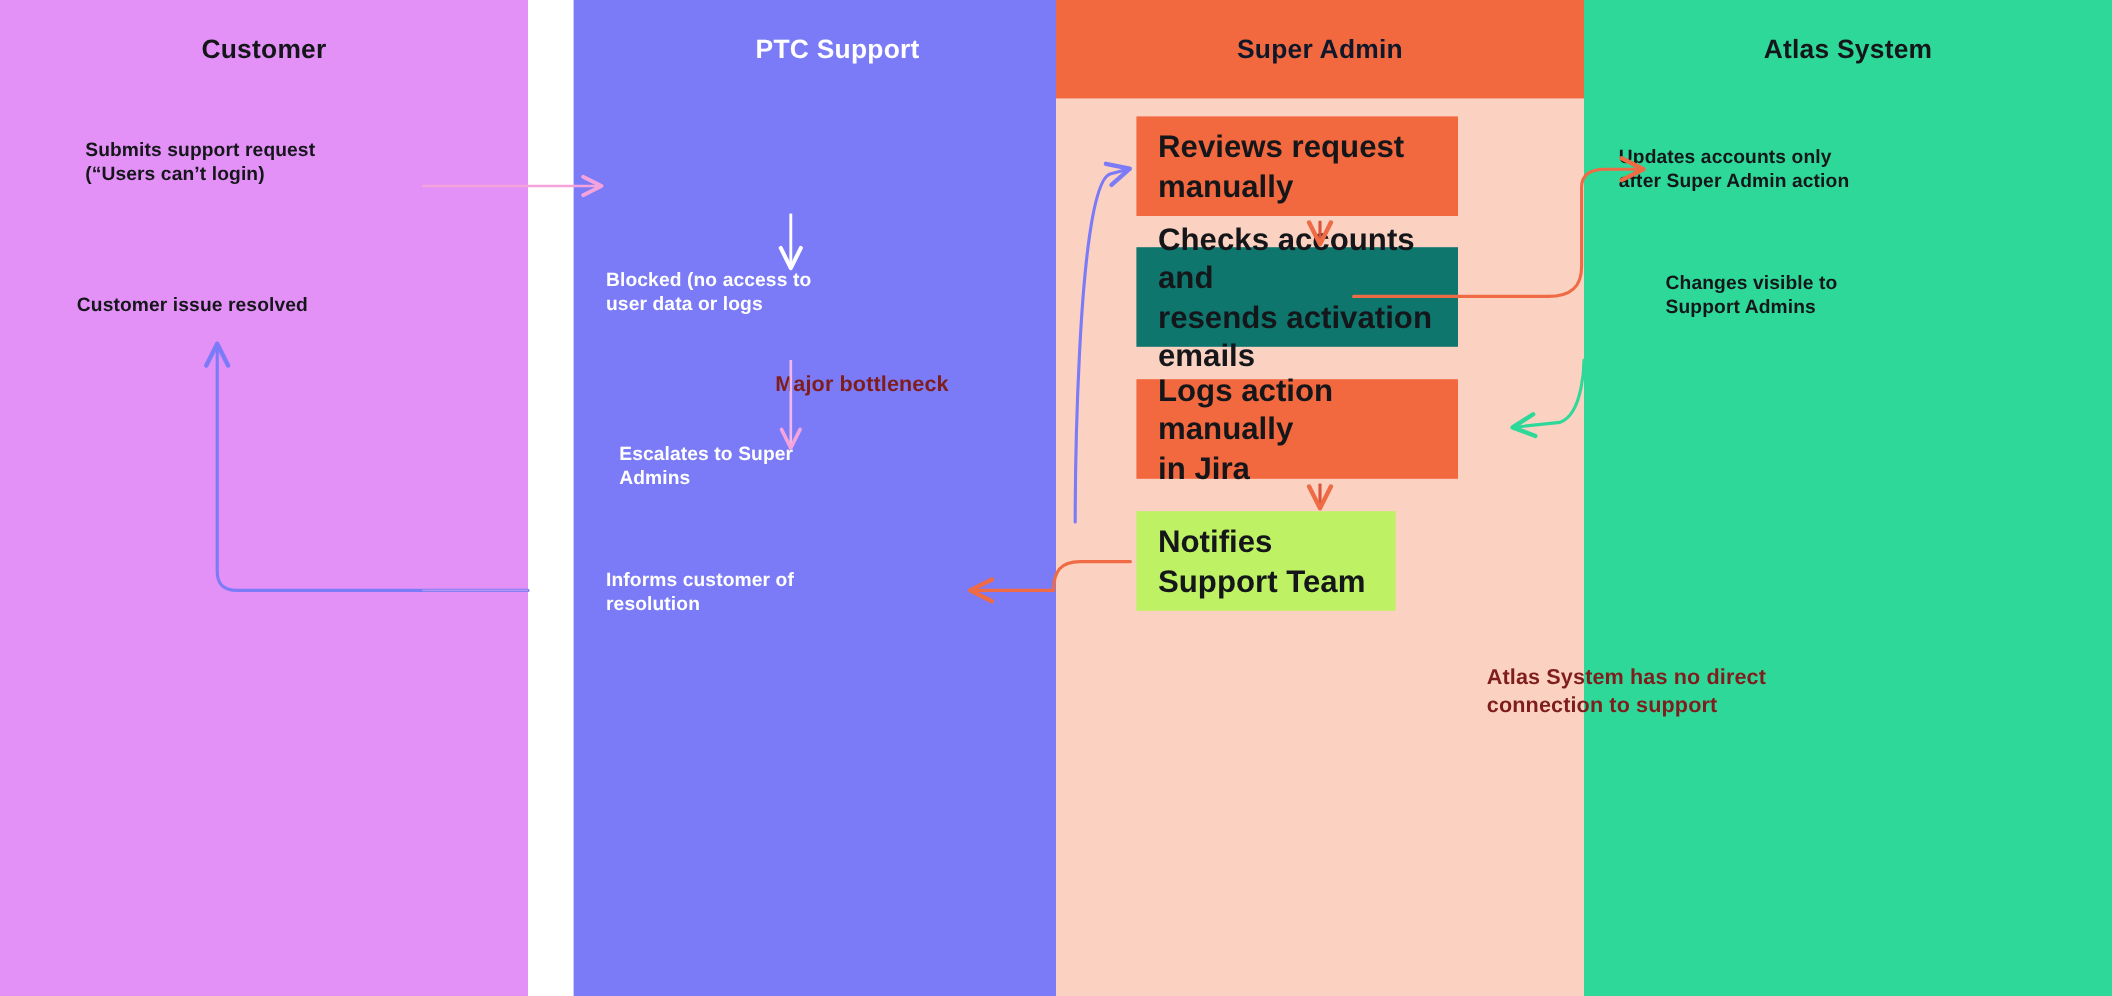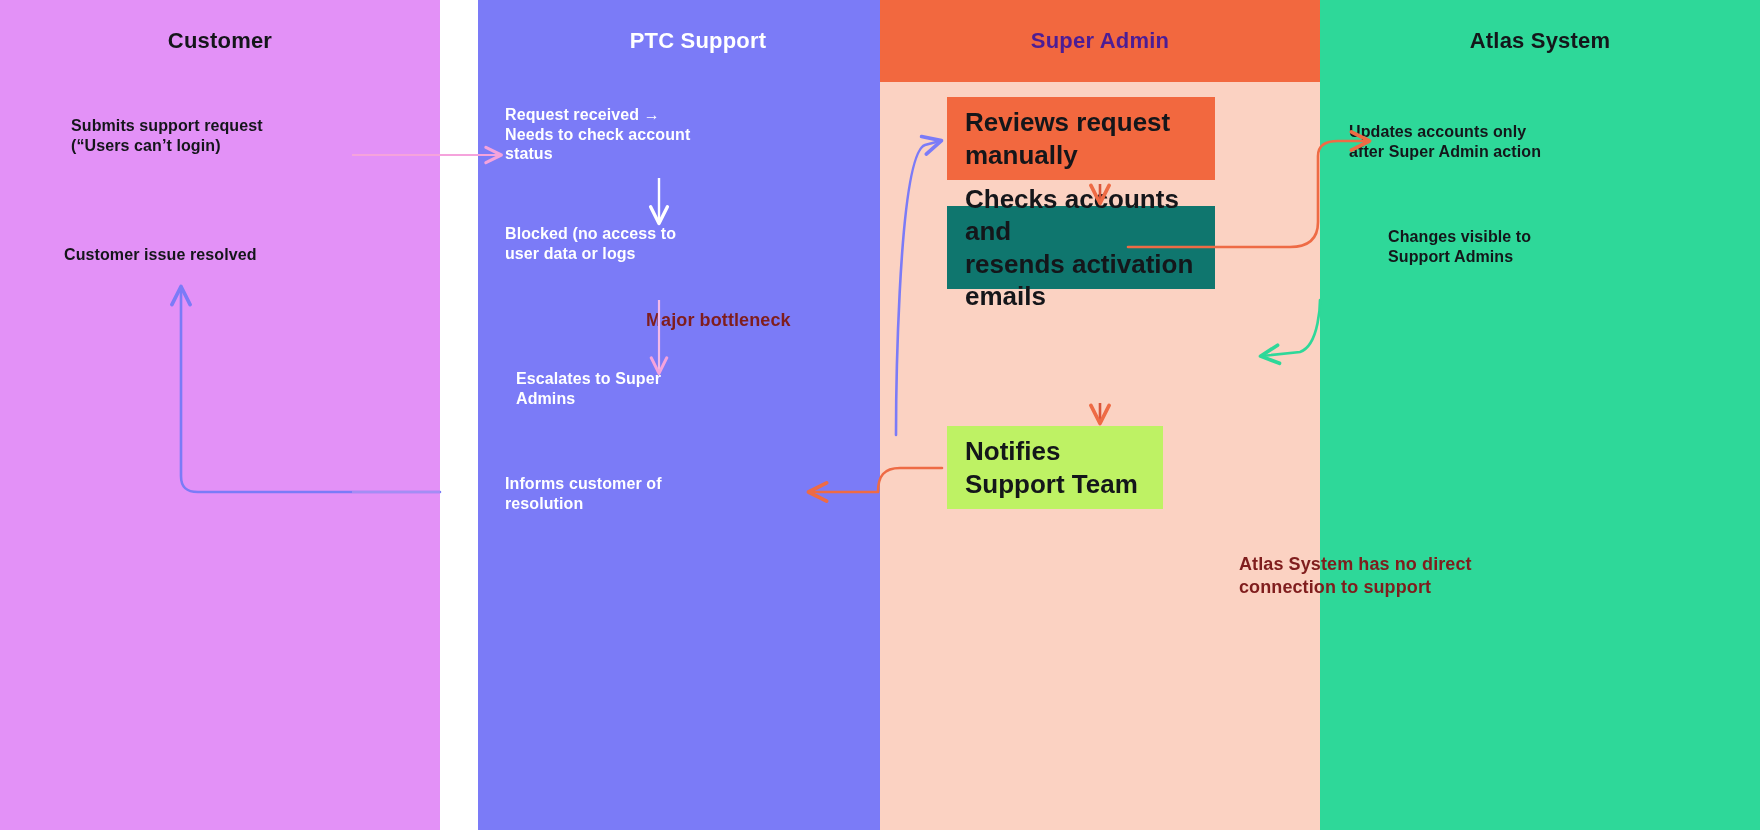--- a/index.html
+++ b/index.html
@@ -103,47 +103,48 @@
     <div class="node dark" style="left:71px; top:116px; width:300px;">Submits support request
 (“Users can’t login)</div>
     <div class="node dark" style="left:64px; top:245px; width:330px;">Customer issue resolved</div>
   </div>
 
   <div class="lane" id="lane-ptc">
     <div class="lane-body" style="background:#7B7BF7;"></div>
     <div class="lane-header">
       <div class="lane-title" style="color:#FFFFFF;">PTC Support</div>
     </div>
-    <div class="node light" style="left:27px; top:105px; width:290px;">Request received →
-Needs to check account
-status</div>
     <div class="node light" style="left:27px; top:224px; width:260px;">Blocked (no access to
 user data or logs</div>
     <div class="node light" style="left:38px; top:369px; width:250px;">Escalates to Super
 Admins</div>
     <div class="node light" style="left:27px; top:474px; width:270px;">Informs customer of
 resolution</div>
     <div class="note" style="left:168px; top:309px; width:250px;">Major bottleneck</div>
   </div>
 
   <div class="lane" id="lane-superadmin">
     <div class="lane-body" style="background:#FBD2C2;"></div>
     <div class="lane-header" style="background:#F2683F;">
-      <div class="lane-title" style="color:#4c1d95;">Super Admin</div>
+      <div class="lane-title" style="color:#0f172a;">Super Admin</div>
     </div>
 
     <div class="pbox" style="left:67px; top:97px; width:268px; height:83px; background:#F2683F;">
       <span>Reviews request manually</span>
     </div>
 
     <div class="pbox" style="left:67px; top:206px; width:268px; height:83px; background:#0f766e;">
       <span>Checks accounts and
 resends activation emails</span>
     </div>
 
+    <div class="pbox" style="left:67px; top:316px; width:268px; height:83px; background:#F2683F;">
+      <span>Logs action manually
+in Jira</span>
+    </div>
 
     <div class="pbox" style="left:67px; top:426px; width:216px; height:83px; background:#bef264;">
       <span>Notifies Support Team</span>
     </div>
 
   </div>
 
   <div class="lane" id="lane-atlas">
     <div class="lane-body" style="background:#2ED899;"></div>
     <div class="lane-header">

